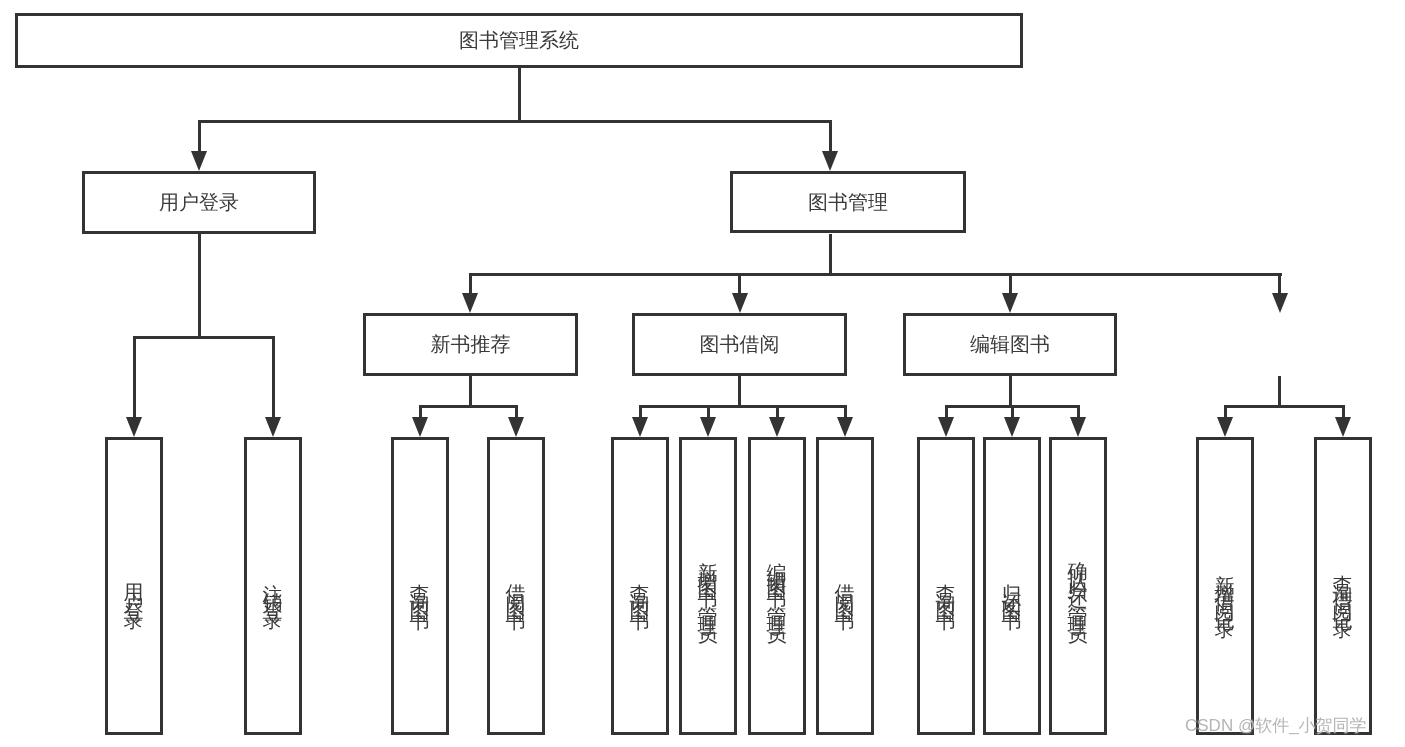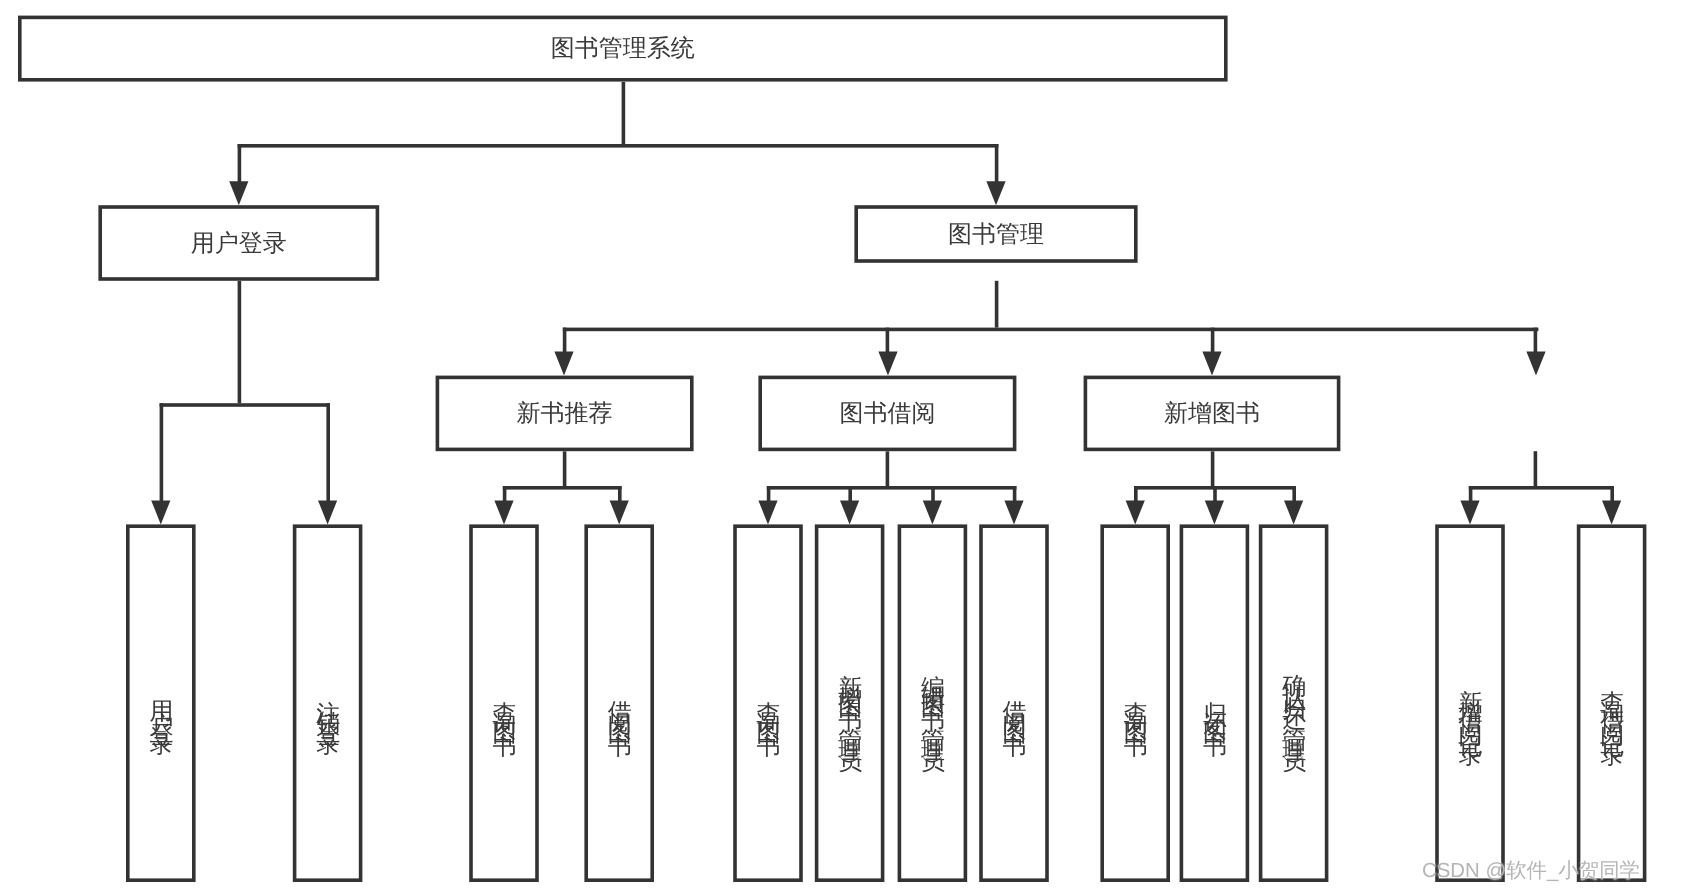--- a/index.html
+++ b/index.html
@@ -82,21 +82,21 @@
   <div class="vl" style="left:517.5px; top:68px; height:52px;"></div>
   <div class="hl" style="left:197.5px; top:120px; width:634px;"></div>
   <div class="vl" style="left:197.5px; top:120px; height:33px;"></div>
   <div class="vl" style="left:828.5px; top:120px; height:33px;"></div>
   <div class="arrow" style="left:191px; top:151px;"></div>
   <div class="arrow" style="left:822px; top:151px;"></div>
 
   <div class="box" style="left:82px; top:171px; width:234px; height:63px;">
     <span>用户登录</span>
   </div>
-  <div class="box" style="left:712px; top:171px; width:236px; height:48px;">
+  <div class="box" style="left:730px; top:171px; width:236px; height:62px;">
     <span>图书管理</span>
   </div>
 
   <div class="vl" style="left:197.5px; top:234px; height:102px;"></div>
   <div class="hl" style="left:132.5px; top:336px; width:142px;"></div>
   <div class="vl" style="left:132.5px; top:336px; height:83px;"></div>
   <div class="vl" style="left:271.5px; top:336px; height:83px;"></div>
   <div class="arrow" style="left:126px; top:417px;"></div>
   <div class="arrow" style="left:265px; top:417px;"></div>
 
@@ -111,21 +111,21 @@
   <div class="arrow" style="left:1002px; top:293px;"></div>
   <div class="arrow" style="left:1272px; top:293px;"></div>
 
   <div class="box" style="left:632px; top:313px; width:215px; height:63px;">
     <span>图书借阅</span>
   </div>
   <div class="box" style="left:363px; top:313px; width:215px; height:63px;">
     <span>新书推荐</span>
   </div>
   <div class="box" style="left:903px; top:313px; width:214px; height:63px;">
-    <span>新增图书</span>
+    <span>编辑图书</span>
   </div>
 
   <div class="vl" style="left:469px; top:376px; height:29px;"></div>
   <div class="hl" style="left:418.5px; top:405px; width:99px;"></div>
   <div class="vl" style="left:418.5px; top:405px; height:14px;"></div>
   <div class="vl" style="left:514.5px; top:405px; height:14px;"></div>
   <div class="arrow" style="left:412px; top:417px;"></div>
   <div class="arrow" style="left:508px; top:417px;"></div>
 
   <div class="vl" style="left:738px; top:376px; height:29px;"></div>

